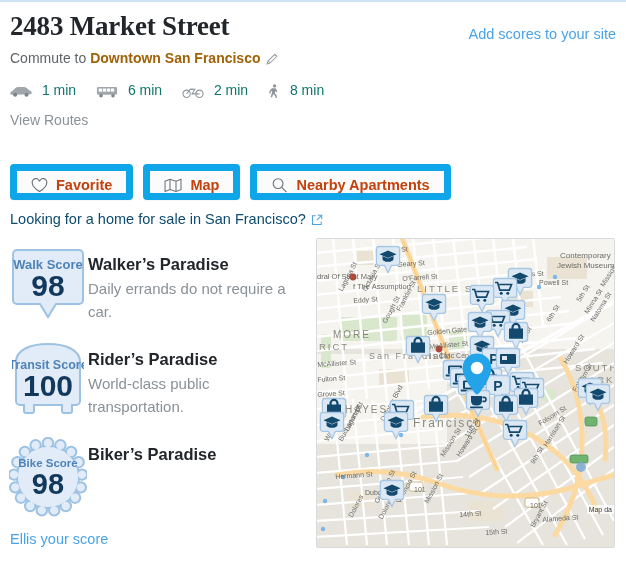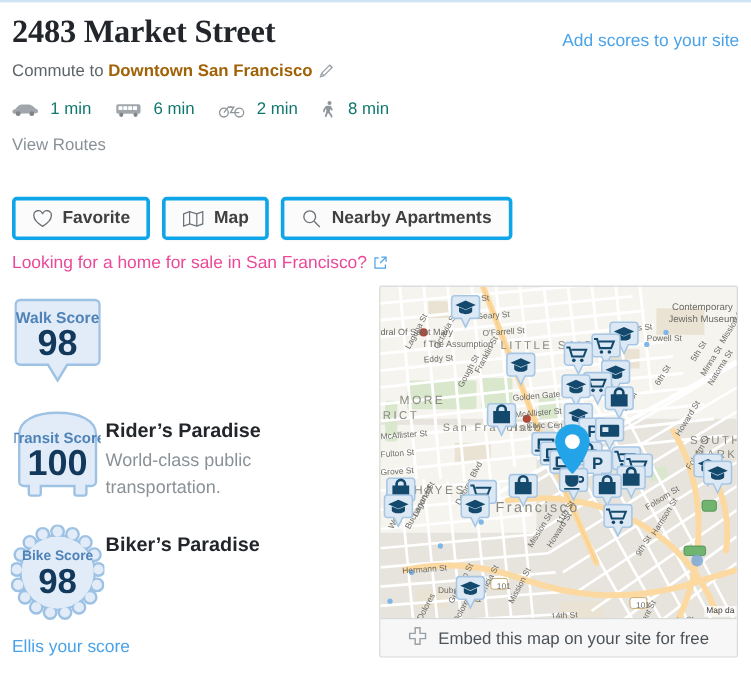--- a/index.html
+++ b/index.html
@@ -57,34 +57,34 @@
     max-width: 350px;
   }
   .mode { display: inline-block; white-space: nowrap; margin-right: 16px; }
   .mode .ic { display: inline-block; vertical-align: -4px; margin-right: 6px; }
   .mode .tm { color: #0f766e; }
   .view-routes { color: #8a9197; cursor: pointer; }
 
   
   .btn-row { position: absolute; left: 10px; top: 162px; display: flex; gap: 10px; }
   .btn {
-    display: flex; align-items: center; gap: 8px;
+    display: flex; align-items: flex-end; gap: 8px;
     height: 36px; padding: 0 14px;
     background: #fbfbfb;
-    border: 3px solid #0ea5e9;
+    border: 7px solid #0ea5e9;
     border-radius: 4px;
-    font-size: 14.5px; font-weight: 700; color: #404040;
+    font-size: 14.5px; font-weight: 700; color: #c2410c;
     cursor: pointer;
     box-shadow: 0 1px 0 rgba(0,0,0,0.03);
   }
   .btn .bic { display: inline-flex; }
 
   .home-sale-link {
     position: absolute; left: 10px; top: 209px;
-    font-size: 14.5px; color: #ec4899; cursor: pointer;
+    font-size: 14.5px; color: #0c4a6e; cursor: pointer;
   }
   .ext-icon { display: inline-block; vertical-align: -2px; margin-left: 5px; }
 
   
   .scores { position: absolute; left: 8px; top: 243px; width: 300px; }
   .score-row { display: flex; align-items: flex-start; height: 95px; }
   .badge-wrap { width: 80px; flex: 0 0 80px; display:flex; justify-content:center; padding-top: 2px; }
   .score-text { padding-top: 8px; }
   .score-head {
     font-size: 16.5px; font-weight: 700; color: #22262a; line-height: 22px;
@@ -260,20 +260,24 @@
 
   <div class="scores">
 
     <div class="score-row">
       <div class="badge-wrap">
         <svg width="72" height="84" viewBox="0 0 72 84">
           <path d="M5 3h62a4 4 0 0 1 4 4v46a4 4 0 0 1-4 4H44l-8 13-8-13H5a4 4 0 0 1-4-4V7a4 4 0 0 1 4-4z" fill="#e2ecf8" stroke="#9dc2e4" stroke-width="2"></path>
           <text class="badge-lbl" x="36" y="22" font-size="13" text-anchor="middle">Walk Score</text>
           <text class="badge-num" x="36" y="49" font-size="30" text-anchor="middle">98</text>
         </svg>
+      </div>
+      <div class="score-text">
+        <div class="score-head">Walker’s Paradise</div>
+        <div class="score-desc">Daily errands do not require a car.</div>
       </div>
     </div>
 
     <div class="score-row">
       <div class="badge-wrap">
         <svg width="72" height="80" viewBox="0 0 72 80">
           <path d="M36 2C18 2 4 8 4 20v39a4 4 0 0 0 4 4h4v6a2 2 0 0 0 2 2h6a2 2 0 0 0 2-2v-6h28v6a2 2 0 0 0 2 2h6a2 2 0 0 0 2-2v-6h4a4 4 0 0 0 4-4V20C68 8 54 2 36 2z" fill="#e2ecf8" stroke="#9dc2e4" stroke-width="2"></path>
           <text class="badge-lbl" x="36" y="27" font-size="12.5" text-anchor="middle">Transit Score</text>
           <text class="badge-num" x="36" y="54" font-size="30" text-anchor="middle">100</text>
         </svg>
@@ -778,21 +782,15 @@
 
     <div class="mainpin" id="mainpin" style="left: 143px; top: 113px;">
       <svg width="34" height="44" viewBox="0 0 34 44">
         <path d="M17 1.5C9 1.5 2.6 7.9 2.6 15.9c0 10.2 12 24.8 13.3 26.2.6.6 1.6.6 2.2 0 1.3-1.4 13.3-16 13.3-26.2C31.4 7.9 25 1.5 17 1.5z" fill="#23a3e8"></path>
         <circle cx="17" cy="16" r="6.2" fill="#ffffff"></circle>
       </svg>
     </div>
 
     <div class="map-attrib">Map da</div>
 
-    <div class="embed-bar">
-      <span><svg width="16" height="16" viewBox="0 0 16 16">
-            <path d="M6 1.2h4v4.6h4.6v4.4H10v4.6H6v-4.6H1.4V5.8H6z" fill="none" stroke="#9aa1a6" stroke-width="1.2"></path>
-          </svg></span>
-      <span>Embed this map on your site for free</span>
-    </div>
   </div>
 
 </div>
 
 </body></html>

